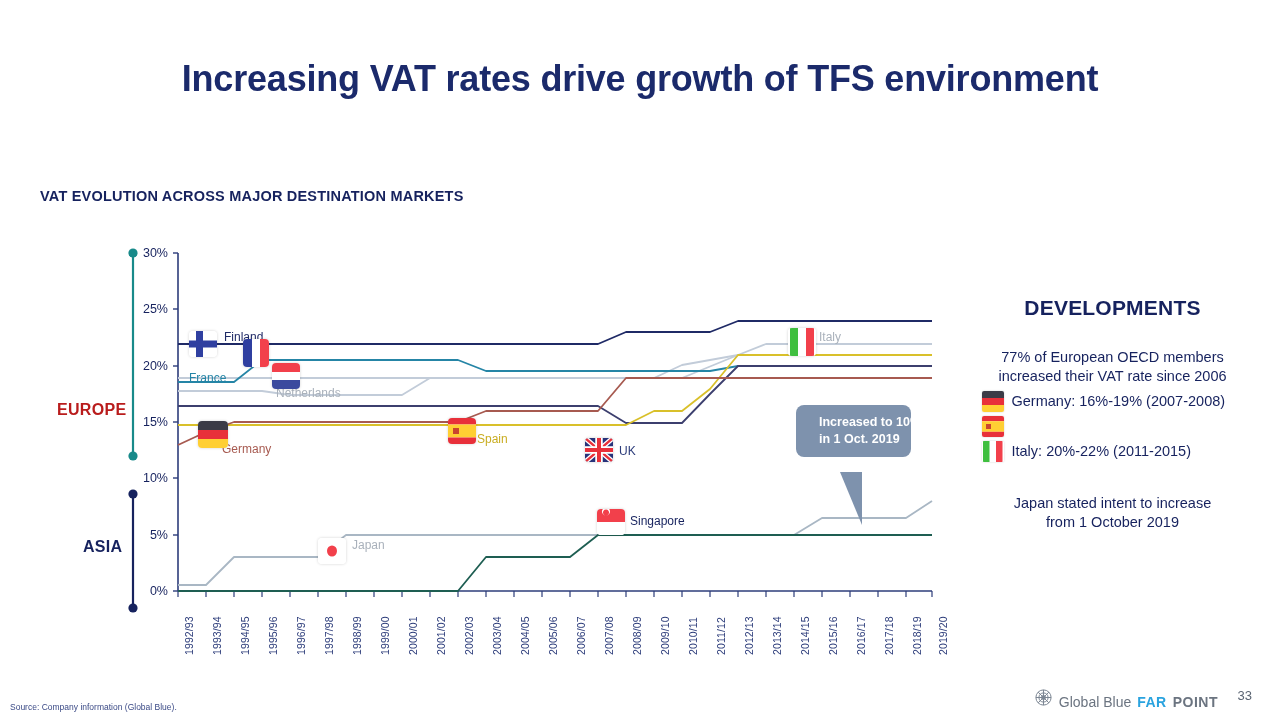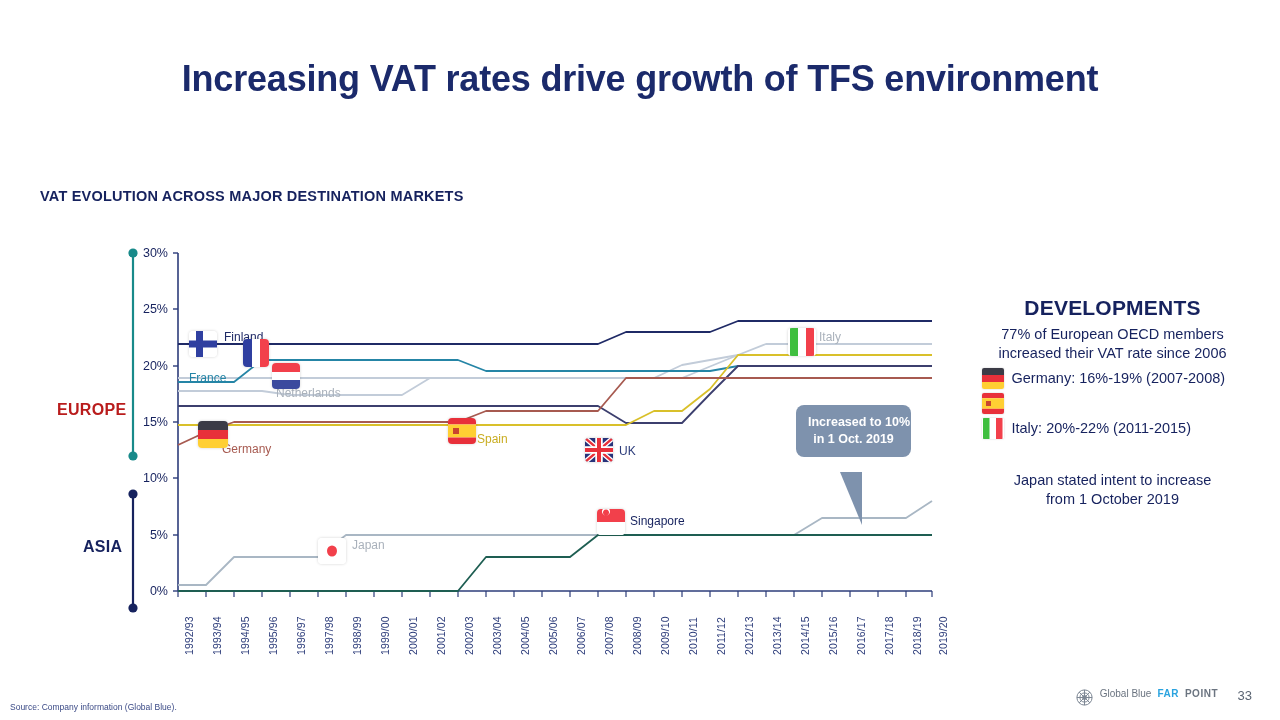--- a/index.html
+++ b/index.html
@@ -93,37 +93,37 @@
   
   .callout {
     position: absolute;
     background: #7e92ad;
     color: #ffffff;
     border-radius: 8px;
     font-size: 12.5px;
     font-weight: bold;
     text-align: center;
     line-height: 1.35;
-    padding: 9px 12px;
+    padding: 9px 23px;
   }
   .callout-line { white-space: nowrap; }
 
   
   #developments {
     position: absolute;
     left: 955px; top: 296px;
     width: 315px;
     text-align: center;
     color: #16225e;
   }
   .dev-title {
     font-size: 21px;
     font-weight: bold;
     letter-spacing: 0.2px;
-    margin-bottom: 5px;
+    margin-bottom: 28px;
   }
   .dev-lead {
     font-size: 14.5px;
     line-height: 1.32;
     margin-bottom: 5px;
   }
   .dev-list {
     margin: 0 auto;
     width: 262px;
     text-align: left;
@@ -155,23 +155,23 @@
   .source-note {
     position: absolute;
     left: 10px; top: 702px;
     font-size: 8.5px;
     color: #3b4a86;
   }
   .footer-brand {
     position: absolute;
     right: 62px; top: 688px;
     display: flex;
-    align-items: flex-start;
+    align-items: flex-end;
     gap: 6px;
-    font-size: 10px;
+    font-size: 14px;
     color: #5a6472;
   }
   .brand-globalblue { color: #6b7480; }
   .brand-far  { color: #2aa3df; font-weight: bold; letter-spacing: 0.5px; }
   .brand-point{ color: #6b7480; font-weight: bold; letter-spacing: 0.5px; }
   .page-number {
     position: absolute;
     right: 28px; top: 688px;
     font-size: 13px;
     color: #5a6472;

